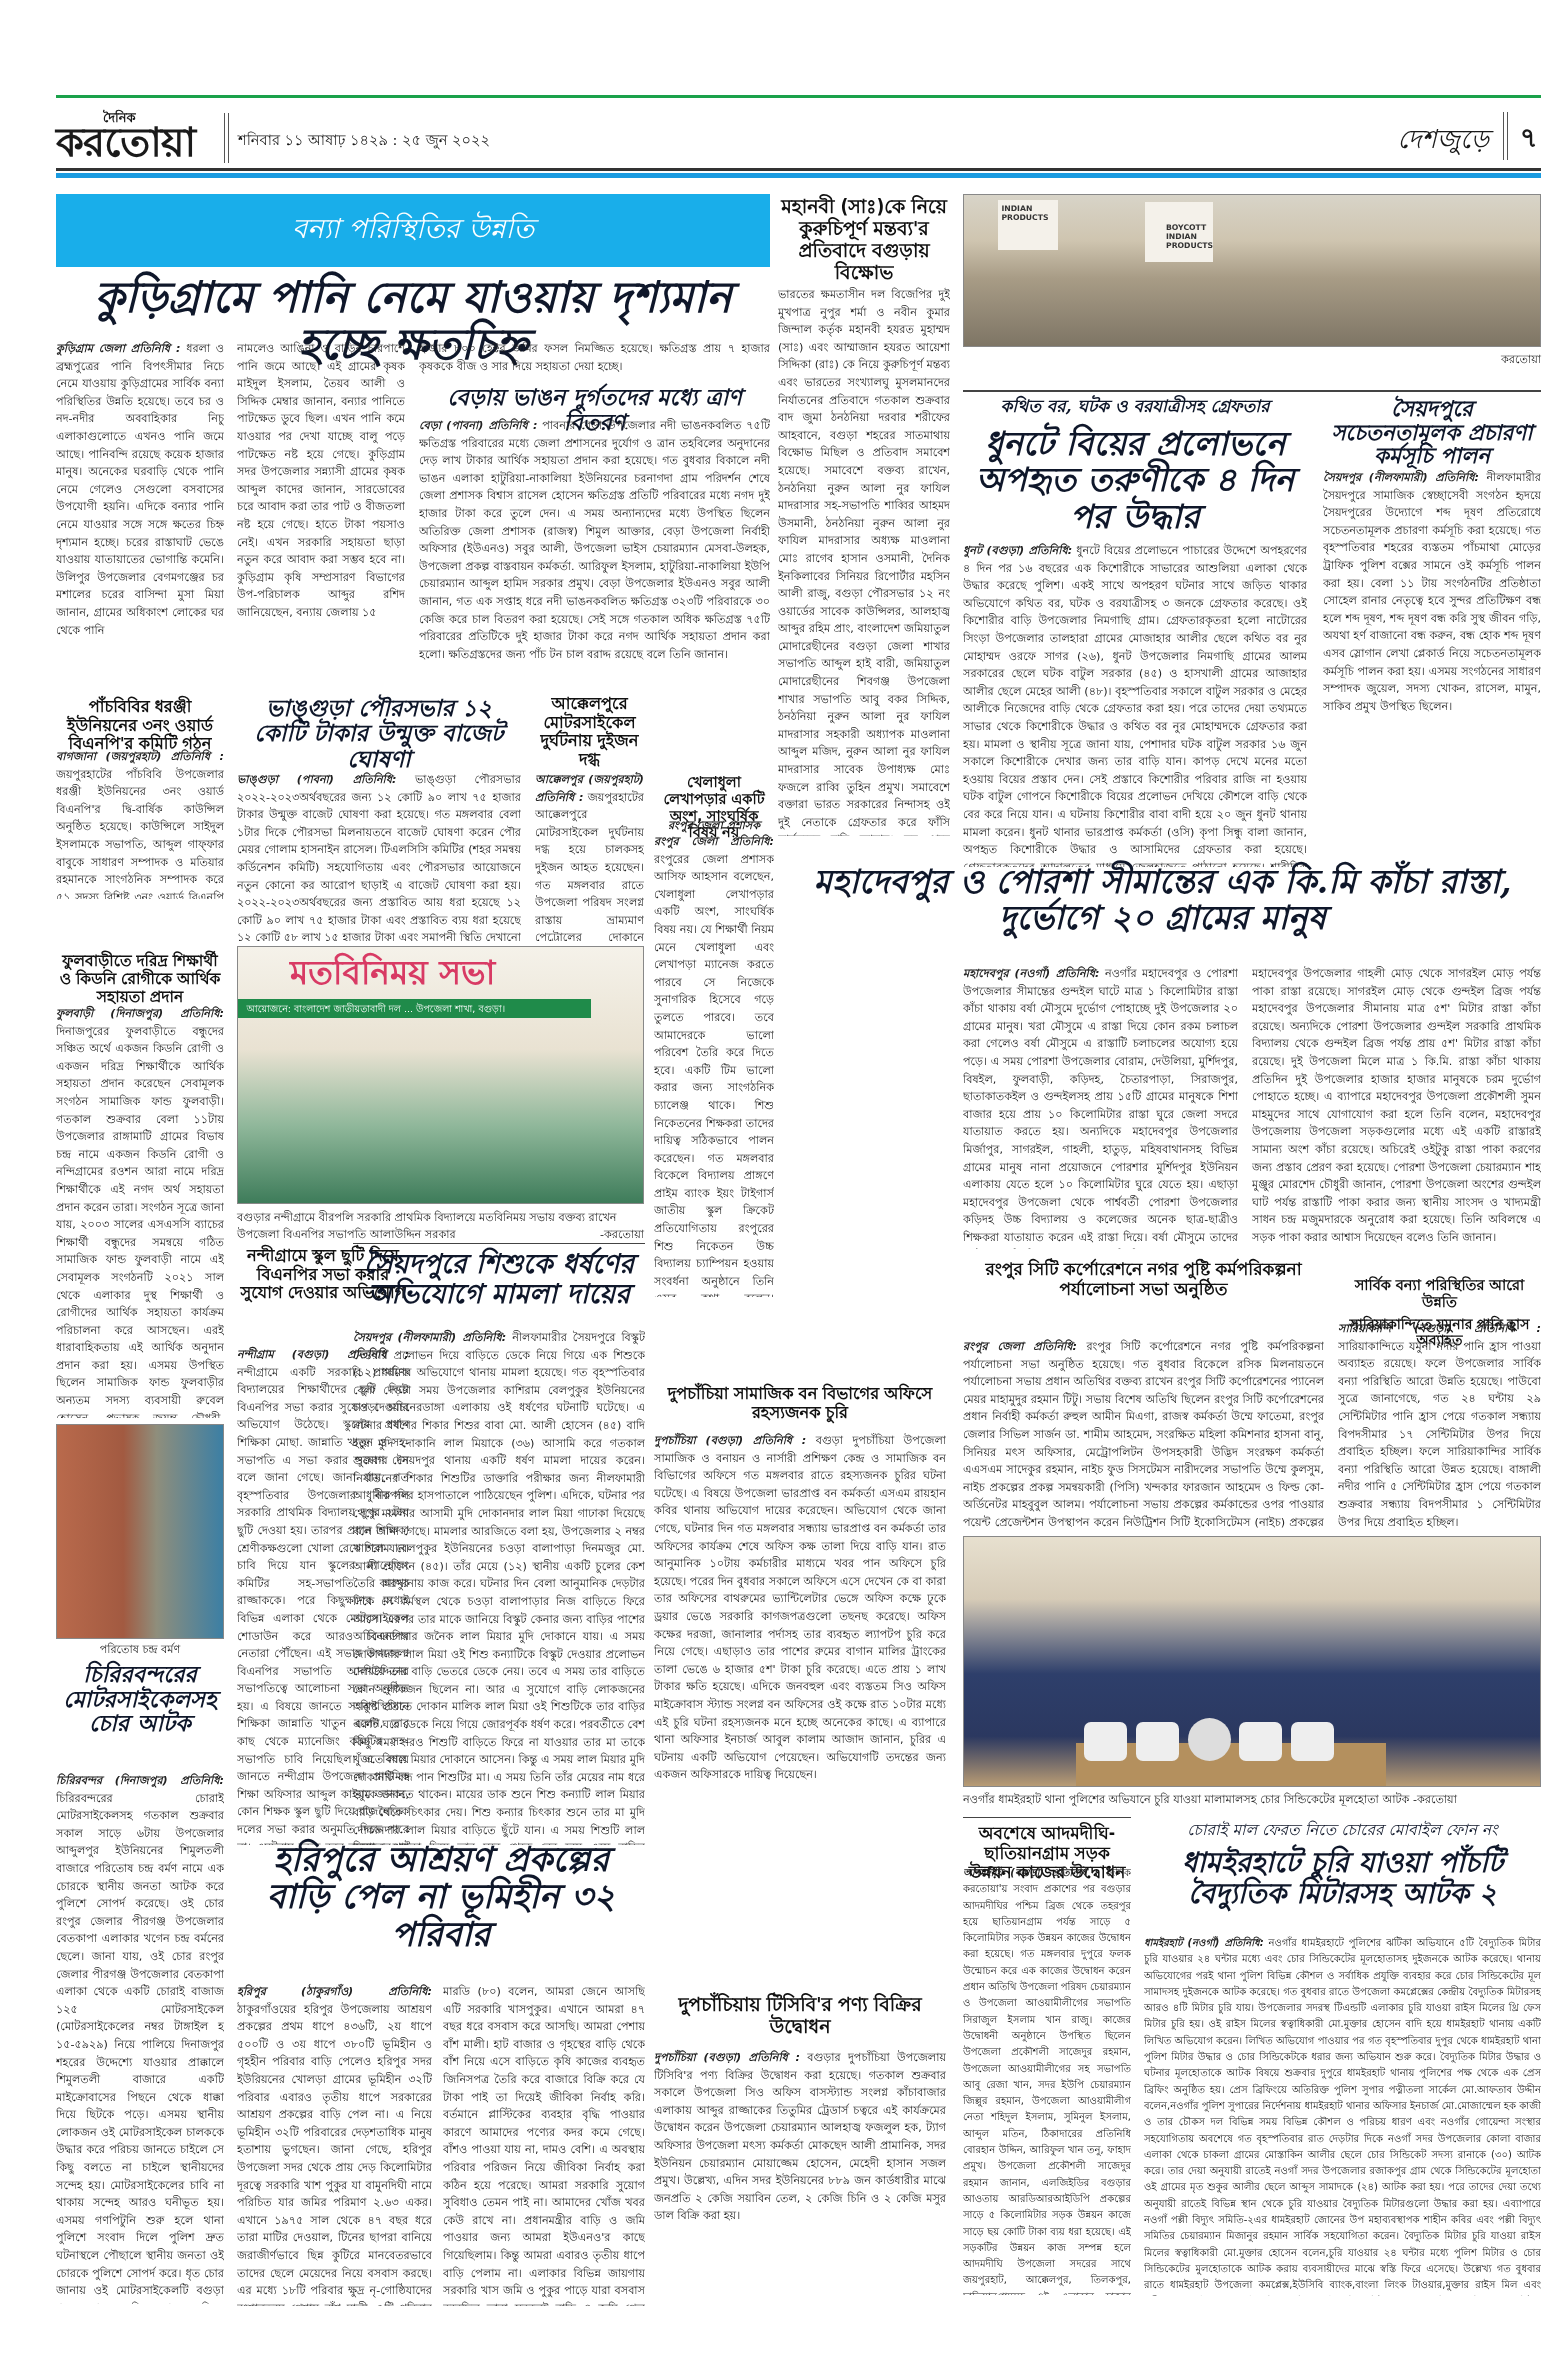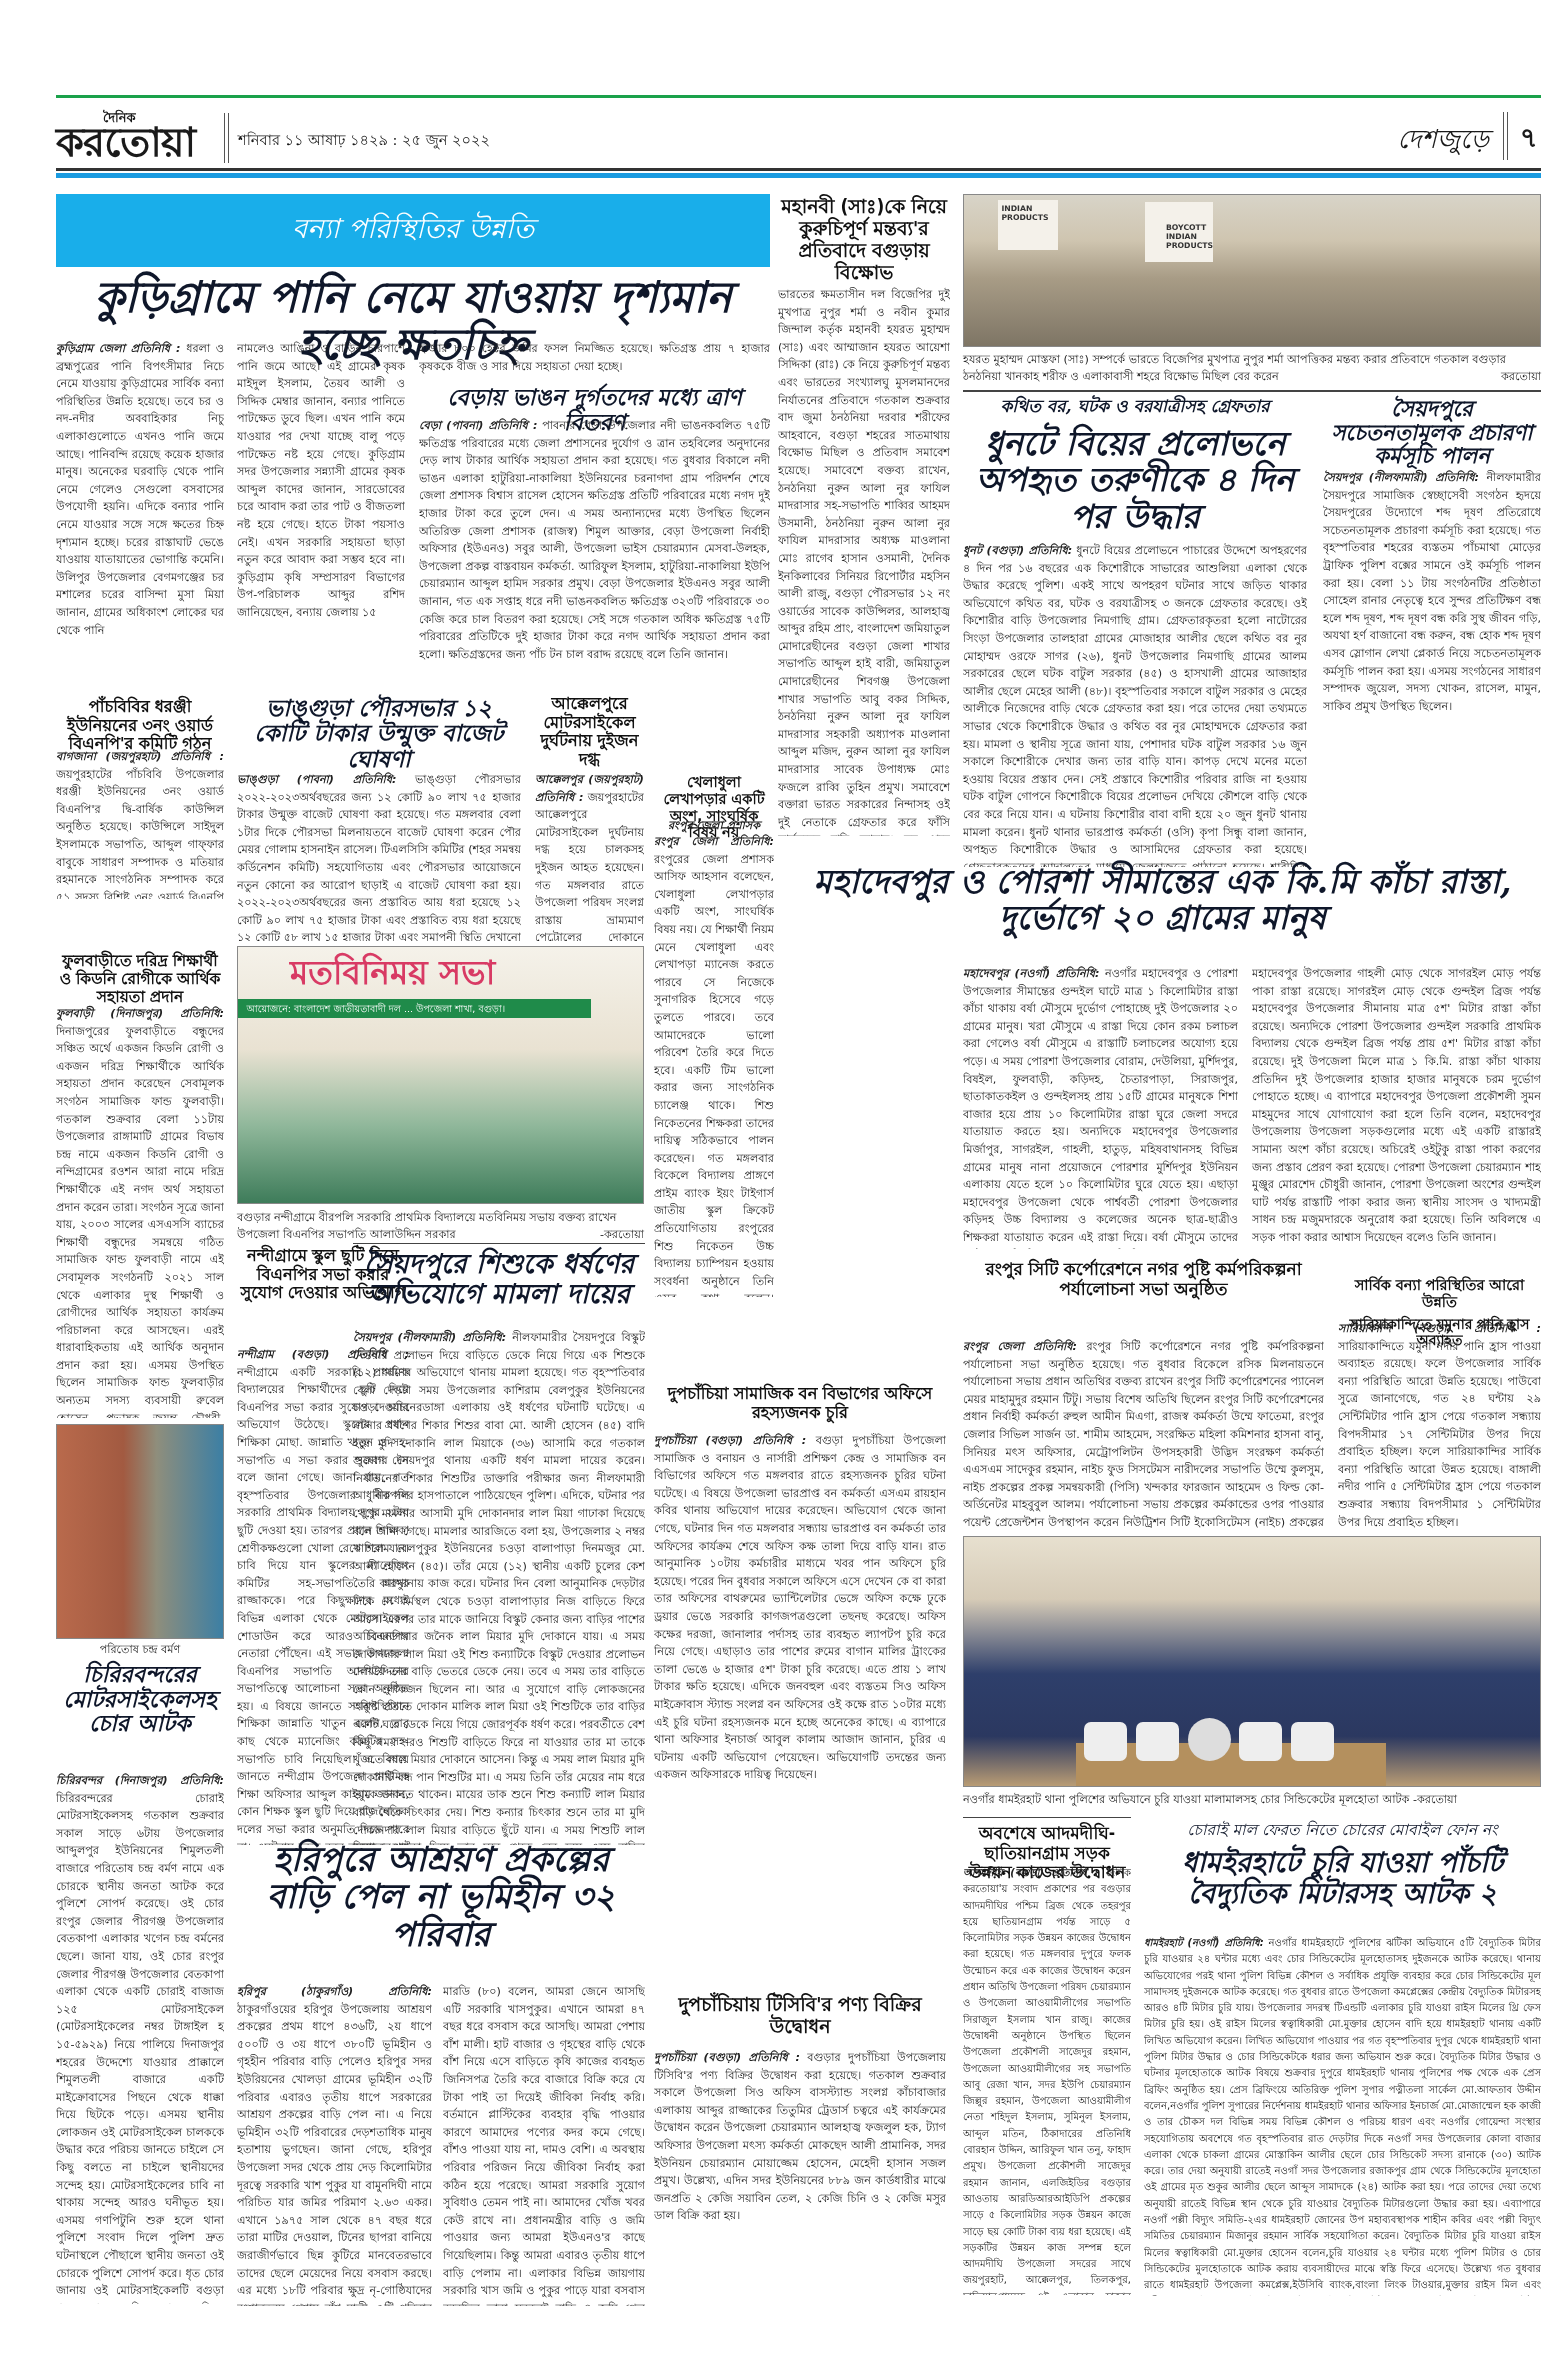--- a/index.html
+++ b/index.html
@@ -54,21 +54,21 @@
 
 <div class="abs h1" style="left:419px;top:385px;width:351px;font-size:22.4px">বেড়ায় ভাঙন দুর্গতদের মধ্যে ত্রাণ বিতরণ</div>
 <div class="abs body" style="left:419px;top:417px;width:351px;height:274px"><span class="by">বেড়া (পাবনা) প্রতিনিধি :</span> <span>পাবনার বেড়া উপজেলার নদী ভাঙনকবলিত ৭৫টি ক্ষতিগ্রস্ত পরিবারের মধ্যে জেলা প্রশাসনের দুর্যোগ ও ত্রান তহবিলের অনুদানের দেড় লাখ টাকার আর্থিক সহায়তা প্রদান করা হয়েছে। গত বুধবার বিকালে নদী ভাঙন এলাকা হাটুরিয়া-নাকালিয়া ইউনিয়নের চরনাগদা গ্রাম পরিদর্শন শেষে জেলা প্রশাসক বিশ্বাস রাসেল হোসেন ক্ষতিগ্রস্ত প্রতিটি পরিবারের মধ্যে নগদ দুই হাজার টাকা করে তুলে দেন। এ সময় অন্যান্যদের মধ্যে উপস্থিত ছিলেন অতিরিক্ত জেলা প্রশাসক (রাজস্ব) শিমুল আক্তার, বেড়া উপজেলা নির্বাহী অফিসার (ইউএনও) সবুর আলী, উপজেলা ভাইস চেয়ারম্যান মেসবা-উলহক, উপজেলা প্রকল্প বাস্তবায়ন কর্মকর্তা. আরিফুল ইসলাম, হাটুরিয়া-নাকালিয়া ইউপি চেয়ারম্যান আব্দুল হামিদ সরকার প্রমুখ। বেড়া উপজেলার ইউএনও সবুর আলী জানান, গত এক সপ্তাহ ধরে নদী ভাঙনকবলিত ক্ষতিগ্রস্ত ৩২৩টি পরিবারকে ৩০ কেজি করে চাল বিতরণ করা হয়েছে। সেই সঙ্গে গতকাল অধিক ক্ষতিগ্রস্ত ৭৫টি পরিবারের প্রতিটিকে দুই হাজার টাকা করে নগদ আর্থিক সহায়তা প্রদান করা হলো। ক্ষতিগ্রস্তদের জন্য পাঁচ টন চাল বরাদ্দ রয়েছে বলে তিনি জানান।</span></div>
 
 <div class="abs h2" style="left:778px;top:196px;width:172px;font-size:19px">মহানবী (সাঃ)কে নিয়ে কুরুচিপূর্ণ মন্তব্য'র প্রতিবাদে বগুড়ায় বিক্ষোভ</div>
 <div class="abs body" style="left:778px;top:286px;width:172px;height:550px">ভারতের ক্ষমতাসীন দল বিজেপির দুই মুখপাত্র নুপুর শর্মা ও নবীন কুমার জিন্দাল কর্তৃক মহানবী হযরত মুহাম্মদ (সাঃ) এবং আম্মাজান হযরত আয়েশা সিদ্দিকা (রাঃ) কে নিয়ে কুরুচিপূর্ণ মন্তব্য এবং ভারতের সংখ্যালঘু মুসলমানদের নির্যাতনের প্রতিবাদে গতকাল শুক্রবার বাদ জুমা ঠনঠনিয়া দরবার শরীফের আহবানে, বগুড়া শহরের সাতমাথায় বিক্ষোভ মিছিল ও প্রতিবাদ সমাবেশ হয়েছে। সমাবেশে বক্তব্য রাখেন, ঠনঠনিয়া নুরুন আলা নুর ফাযিল মাদরাসার সহ-সভাপতি শাব্বির আহমদ উসমানী, ঠনঠনিয়া নুরুন আলা নুর ফাযিল মাদরাসার অধ্যক্ষ মাওলানা মোঃ রাগেব হাসান ওসমানী, দৈনিক ইনকিলাবের সিনিয়র রিপোর্টার মহসিন আলী রাজু, বগুড়া পৌরসভার ১২ নং ওয়ার্ডের সাবেক কাউন্সিলর, আলহাজ্ব আব্দুর রহিম প্রাং, বাংলাদেশ জমিয়াতুল মোদারেছীনের বগুড়া জেলা শাখার সভাপতি আব্দুল হাই বারী, জমিয়াতুল মোদারেছীনের শিবগঞ্জ উপজেলা শাখার সভাপতি আবু বকর সিদ্দিক, ঠনঠনিয়া নুরুন আলা নুর ফাযিল মাদরাসার সহকারী অধ্যাপক মাওলানা আব্দুল মজিদ, নুরুন আলা নুর ফাযিল মাদরাসার সাবেক উপাধ্যক্ষ মোঃ ফজলে রাব্বি তুহিন প্রমুখ। সমাবেশে বক্তারা ভারত সরকারের নিন্দাসহ ওই দুই নেতাকে গ্রেফতার করে ফাঁসি কার্যকরের দাবি জানান। সব শেষে সরকারের কাছে ৫ দফা দাবি পেশ করে, দেশে বন্যা ও প্রাকৃতিক দুর্যোগ থেকে মুক্তি চেয়ে বিশেষ মোনাজাতের মাধ্যমে সমাবেশের পরিসমাপ্তি ঘোষণা করেন বলে বিজ্ঞপ্তির।</div>
 <div class="abs photo crowd" style="left:963px;top:194px;width:578px;height:153px">
   <div style="position:absolute;left:34px;top:5.2px;width:60px;height:50px;background:#f4f1ea;font:bold 7.7px 'DejaVu Sans',sans-serif;padding:3.4px;color:#333">INDIAN PRODUCTS</div>
   <div style="position:absolute;left:181px;top:6.9px;width:68px;height:60px;background:#f4f1ea;font:bold 7.7px 'DejaVu Sans',sans-serif;padding:21px;color:#333">BOYCOTT INDIAN PRODUCTS</div>
 </div>
-<div class="abs cap" style="left:963px;top:351px;width:578px;height:36px"><span>হযরত মুহাম্মদ মোস্তফা (সাঃ) সম্পর্কে ভারতে বিজেপির মুখপাত্র নুপুর শর্মা আপত্তিকর মন্তব্য করার প্রতিবাদে গতকাল বগুড়ার ঠনঠনিয়া খানকাহ শরীফ ও এলাকাবাসী শহরে বিক্ষোভ মিছিল বের করেন</span> <span style="float:right">করতোয়া</span></div>
+<div class="abs cap" style="left:963px;top:351px;width:578px;height:36px"> <span style="float:right">করতোয়া</span></div>
 <div class="abs rule" style="left:963px;top:390px;width:578px"></div>
 
 <div class="abs h1" style="left:963px;top:397px;width:344px;font-size:17px">কথিত বর, ঘটক ও বরযাত্রীসহ গ্রেফতার</div>
 <div class="abs h1" style="left:963px;top:426px;width:344px;font-size:33px">ধুনটে বিয়ের প্রলোভনে অপহৃত তরুণীকে ৪ দিন পর উদ্ধার</div>
 <div class="abs body" style="left:963px;top:542px;width:344px;height:325px"><span class="by">ধুনট (বগুড়া) প্রতিনিধি:</span> <span>ধুনটে বিয়ের প্রলোভনে পাচারের উদ্দেশে অপহরণের ৪ দিন পর ১৬ বছরের এক কিশোরীকে সাভারের আশুলিয়া এলাকা থেকে উদ্ধার করেছে পুলিশ। একই সাথে অপহরণ ঘটনার সাথে জড়িত থাকার অভিযোগে কথিত বর, ঘটক ও বরযাত্রীসহ ৩ জনকে গ্রেফতার করেছে। ওই কিশোরীর বাড়ি উপজেলার নিমগাছি গ্রাম। গ্রেফতারকৃতরা হলো নাটোরের সিংড়া উপজেলার তালহারা গ্রামের মোজাহার আলীর ছেলে কথিত বর নুর মোহাম্মদ ওরফে সাগর (২৬), ধুনট উপজেলার নিমগাছি গ্রামের আলম সরকারের ছেলে ঘটক বাটুল সরকার (৪৫) ও হাসখালী গ্রামের আজাহার আলীর ছেলে মেহের আলী (৪৮)। বৃহস্পতিবার সকালে বাটুল সরকার ও মেহের আলীকে নিজেদের বাড়ি থেকে গ্রেফতার করা হয়। পরে তাদের দেয়া তথ্যমতে সাভার থেকে কিশোরীকে উদ্ধার ও কথিত বর নুর মোহাম্মদকে গ্রেফতার করা হয়। মামলা ও স্থানীয় সূত্রে জানা যায়, পেশাদার ঘটক বাটুল সরকার ১৬ জুন সকালে কিশোরীকে দেখার জন্য তার বাড়ি যান। কাপড় দেখে মনের মতো হওয়ায় বিয়ের প্রস্তাব দেন। সেই প্রস্তাবে কিশোরীর পরিবার রাজি না হওয়ায় ঘটক বাটুল গোপনে কিশোরীকে বিয়ের প্রলোভন দেখিয়ে কৌশলে বাড়ি থেকে বের করে নিয়ে যান। এ ঘটনায় কিশোরীর বাবা বাদী হয়ে ২০ জুন ধুনট থানায় মামলা করেন। ধুনট থানার ভারপ্রাপ্ত কর্মকর্তা (ওসি) কৃপা সিন্ধু বালা জানান, অপহৃত কিশোরীকে উদ্ধার ও আসামিদের গ্রেফতার করা হয়েছে। গ্রেফতারকৃতদের আদালতের মাধ্যমে জেলহাজতে পাঠানো হয়েছে। শারীরিক পরীক্ষার জন্য কিশোরীকে আদালতে নেওয়া হবে।</span></div>
 
 <div class="abs h1" style="left:1323px;top:397px;width:218px;font-size:21.5px">সৈয়দপুরে সচেতনতামূলক প্রচারণা কর্মসূচি পালন</div>
 <div class="abs body" style="left:1323px;top:469px;width:218px;height:398px"><span class="by">সৈয়দপুর (নীলফামারী) প্রতিনিধি:</span> <span>নীলফামারীর সৈয়দপুরে সামাজিক স্বেচ্ছাসেবী সংগঠন হৃদয়ে সৈয়দপুরের উদ্যোগে শব্দ দূষণ প্রতিরোধে সচেতনতামূলক প্রচারণা কর্মসূচি করা হয়েছে। গত বৃহস্পতিবার শহরের ব্যস্ততম পাঁচমাথা মোড়ের ট্রাফিক পুলিশ বক্সের সামনে ওই কর্মসূচি পালন করা হয়। বেলা ১১ টায় সংগঠনটির প্রতিষ্ঠাতা সোহেল রানার নেতৃত্বে হবে সুন্দর প্রতিটিক্ষণ বন্ধ হলে শব্দ দূষণ, শব্দ দূষণ বন্ধ করি সুস্থ জীবন গড়ি, অযথা হর্ণ বাজানো বন্ধ করুন, বন্ধ হোক শব্দ দূষণ এসব স্লোগান লেখা প্লেকার্ড নিয়ে সচেতনতামূলক কর্মসূচি পালন করা হয়। এসময় সংগঠনের সাধারণ সম্পাদক জুয়েল, সদস্য খোকন, রাসেল, মামুন, সাকিব প্রমুখ উপস্থিত ছিলেন।</span></div>
 
 <div class="abs h2" style="left:56px;top:698px;width:168px;font-size:16.3px">পাঁচবিবির ধরঞ্জী ইউনিয়নের ৩নং ওয়ার্ড বিএনপি'র কমিটি গঠন</div>

